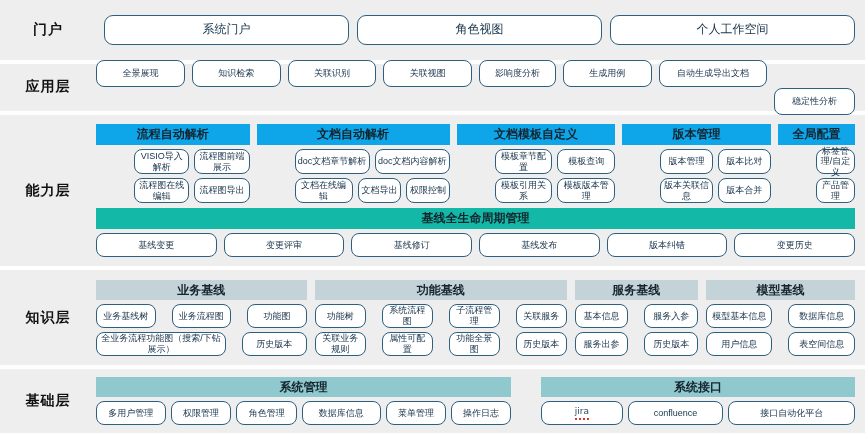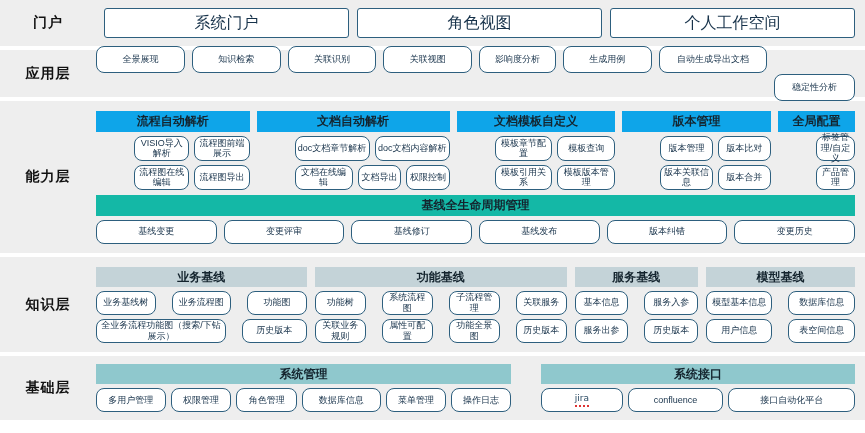--- a/index.html
+++ b/index.html
@@ -33,21 +33,21 @@
     border-radius:8px;
     background:#ffffff;
     color:#17324a;
     font-size:9px;
     line-height:1.15;
     display:flex;align-items:center;justify-content:center;
     text-align:center;
     box-sizing:border-box;
     padding:1px 2px;
   }
-  .pill.big{font-size:16px;border-radius:3px;}
+  .pill.big{font-size:12px;border-radius:9px;}
 
   
   .portal-row{display:flex;gap:8px;}
   .portal-row .pill{height:30px;flex:1 1 0;}
 
   
   .app-row{display:flex;gap:7px;}
   .app-row .pill{height:27px;}
 
   
@@ -96,21 +96,21 @@
     font-family:"DejaVu Sans",sans-serif;
     border-bottom:2px dotted #d33;
     padding-bottom:1px;
   }
 </style>
 </head>
 <body>
 
 <div class="diagram">
 
-  <div class="band" style="height:46px;gap:8px;">
+  <div class="band" style="height:60px;gap:8px;">
     <div class="band-label">门户</div>
     <div class="band-body">
       <div class="portal-row">
         <div class="pill big">系统门户</div>
         <div class="pill big">角色视图</div>
         <div class="pill big">个人工作空间</div>
       </div>
     </div>
   </div>
 

